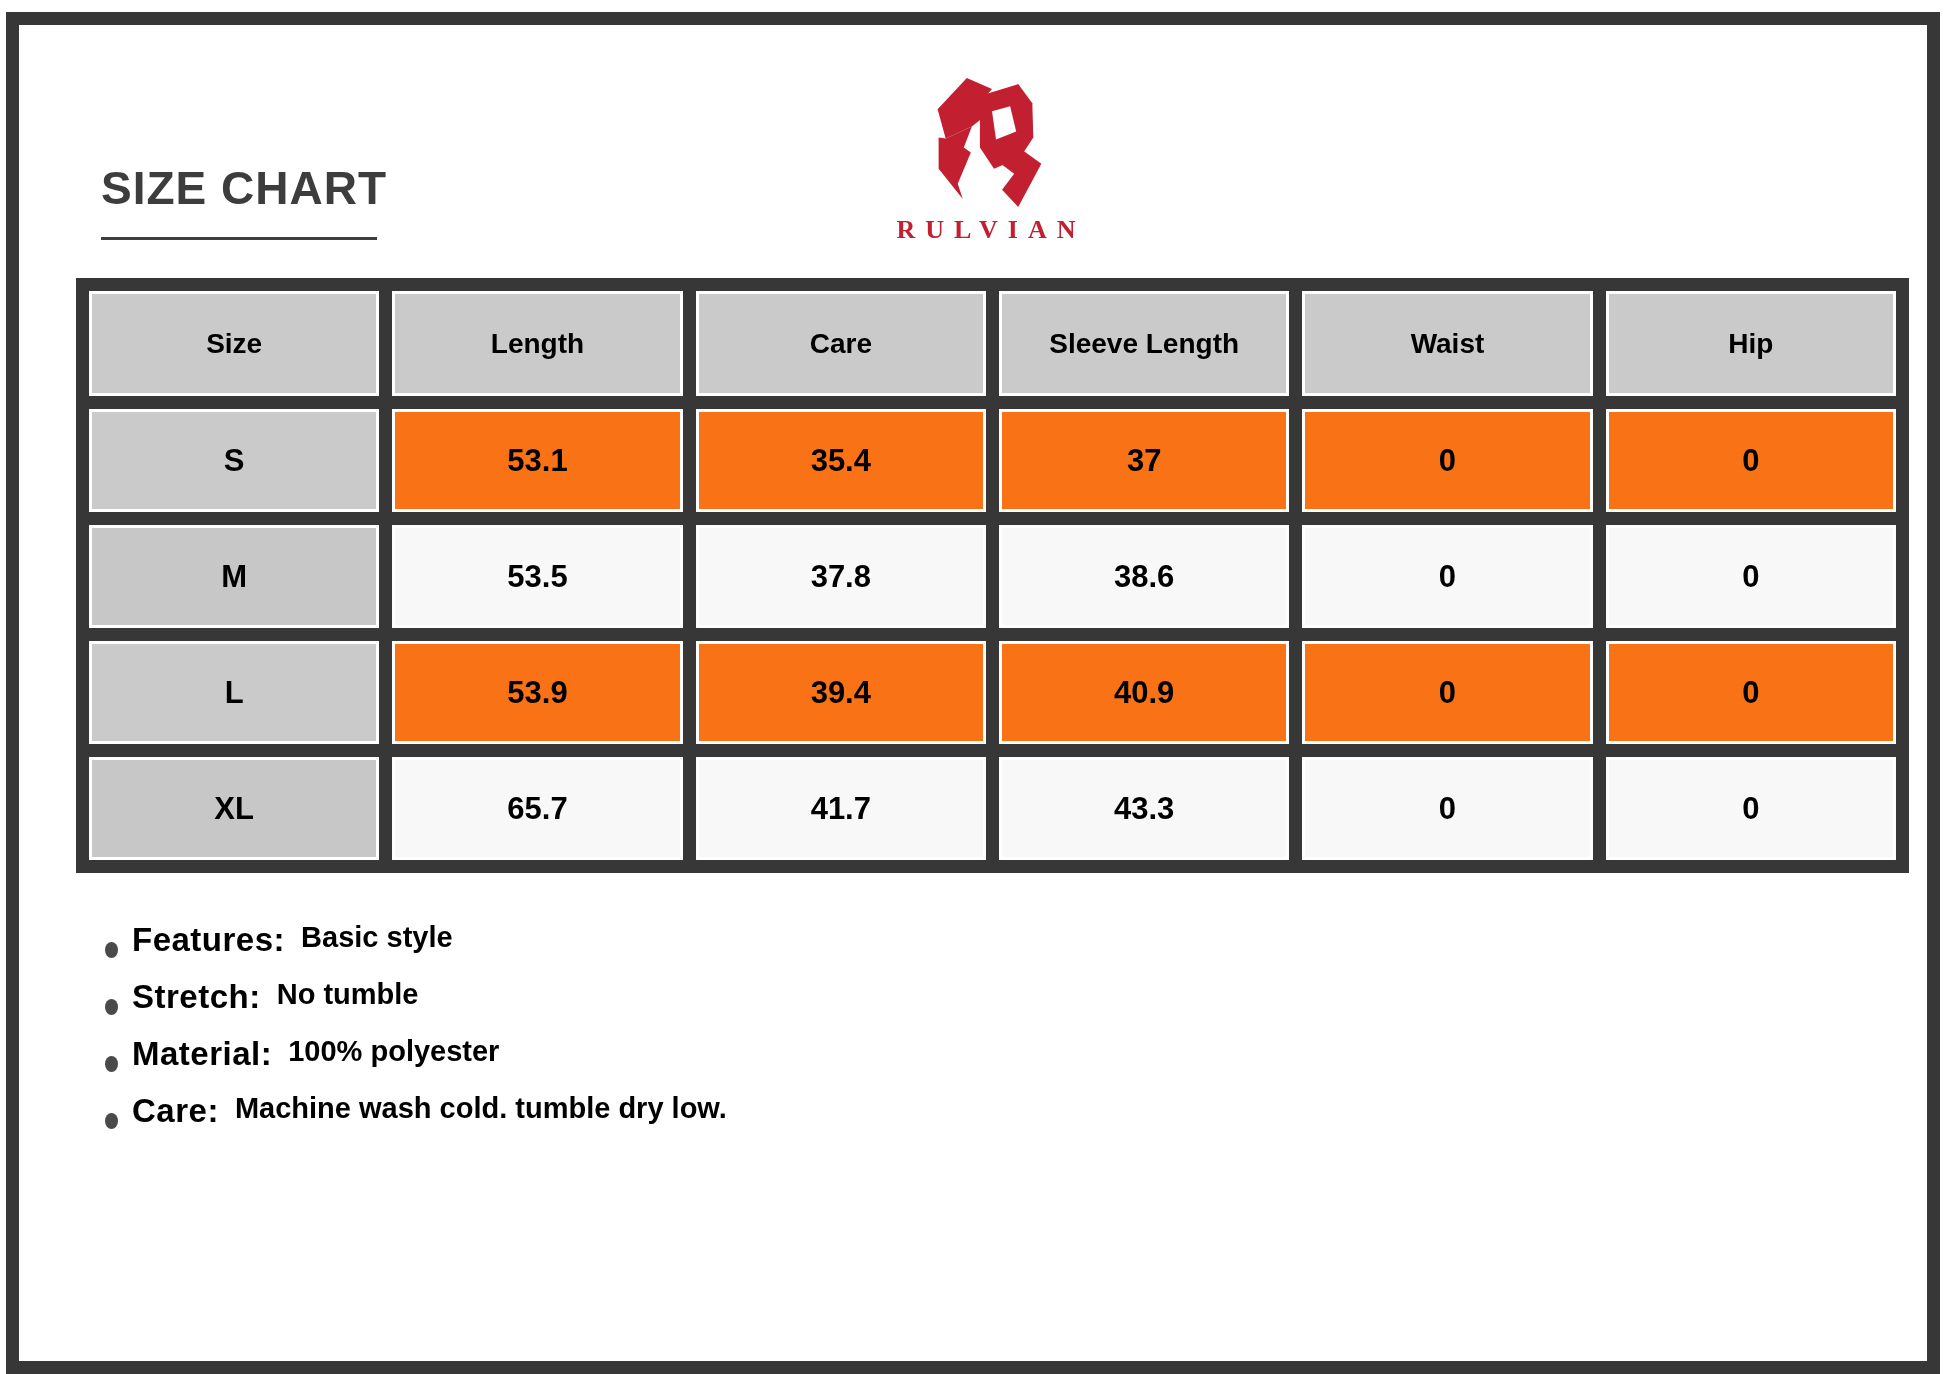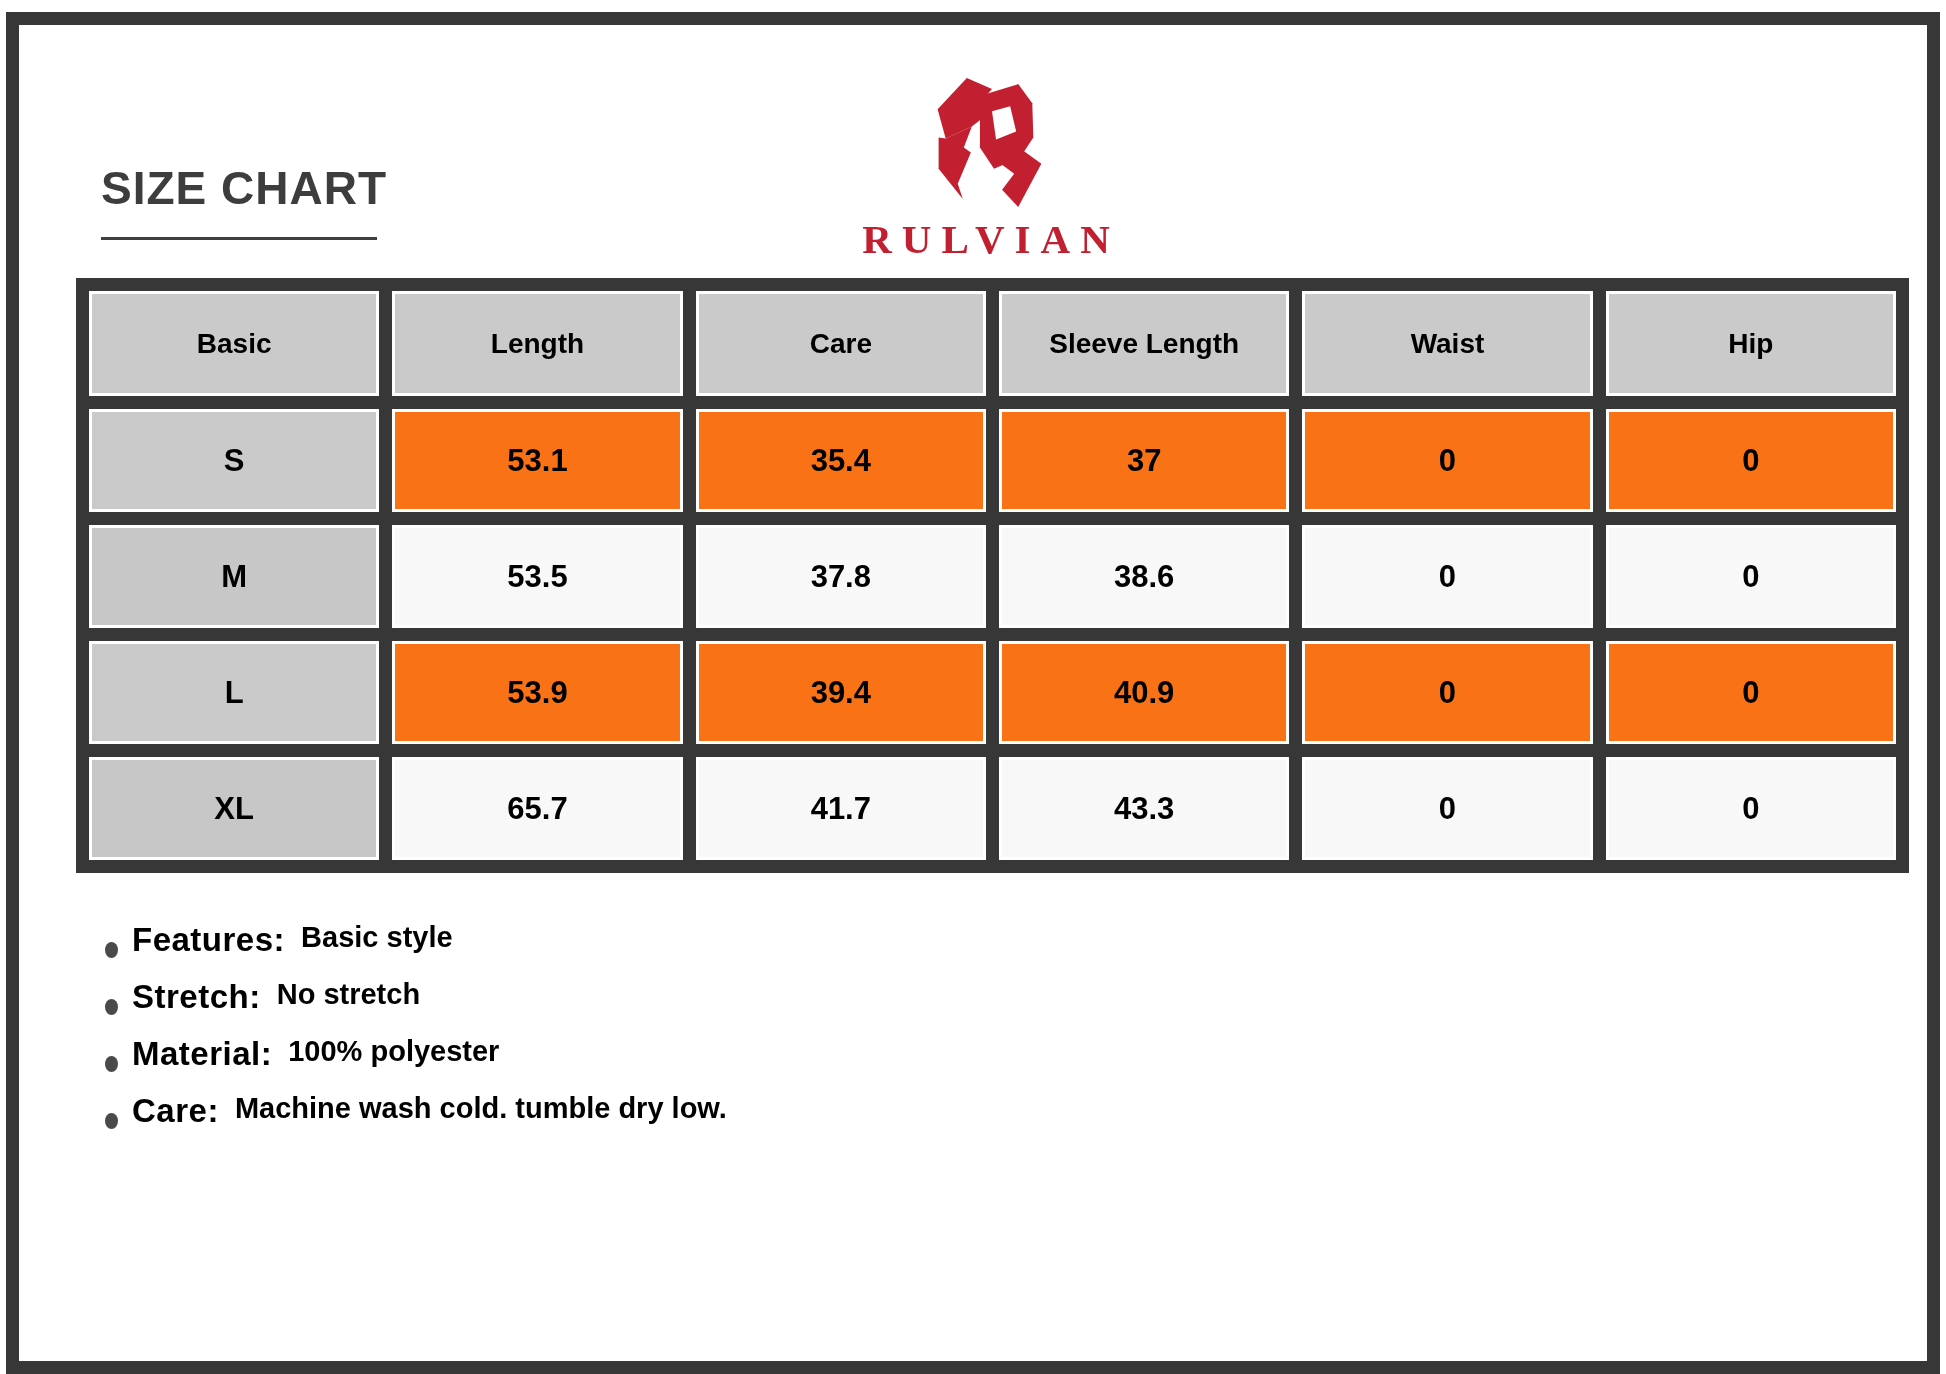--- a/index.html
+++ b/index.html
@@ -15,21 +15,21 @@
   }
   .title-underline {
     position:absolute; left:82px; top:212px; width:276px; height:3px; background:#3f3f3f;
   }
   
   .logo { position:absolute; left:812px; top:50px; width:320px; text-align:center; }
   .logo-mark { display:block; margin:0 auto; width:112px; height:136px; }
   .wordmark {
     margin-top:4px;
     font-family:"Liberation Serif",serif; font-weight:bold;
-    font-size:41px; letter-spacing:10px; color:#c22030;
+    font-size:26px; letter-spacing:10px; color:#c22030;
   }
   
   .size-table {
     position:absolute; left:57px; top:253px; width:1833px;
     border-collapse:separate; border-spacing:0; table-layout:fixed;
     border-left:13px solid #373737; border-top:13px solid #373737;
   }
   .size-table th, .size-table td {
     border-right:13px solid #373737; border-bottom:13px solid #373737;
     text-align:center; vertical-align:middle; color:#000;
@@ -73,21 +73,21 @@
     <colgroup>
         <col>
         <col>
         <col>
         <col>
         <col>
         <col>
       </colgroup>
     <thead>
       <tr>
-        <th>Basic</th>
+        <th>Size</th>
         <th>Length</th>
         <th>Care</th>
         <th>Sleeve Length</th>
         <th>Waist</th>
         <th>Hip</th>
       </tr>
     </thead>
     <tbody>
       <tr>
         <td class="size-col">S</td>
@@ -126,21 +126,21 @@
 
   <div class="details">
     <div class="detail-item">
       <span class="bullet"></span>
       <span class="detail-label">Features:</span>
       <span class="detail-value">Basic style</span>
     </div>
     <div class="detail-item">
       <span class="bullet"></span>
       <span class="detail-label">Stretch:</span>
-      <span class="detail-value">No stretch</span>
+      <span class="detail-value">No tumble</span>
     </div>
     <div class="detail-item">
       <span class="bullet"></span>
       <span class="detail-label">Material:</span>
       <span class="detail-value">100% polyester</span>
     </div>
     <div class="detail-item">
       <span class="bullet"></span>
       <span class="detail-label">Care:</span>
       <span class="detail-value">Machine wash cold. tumble dry low.</span>

